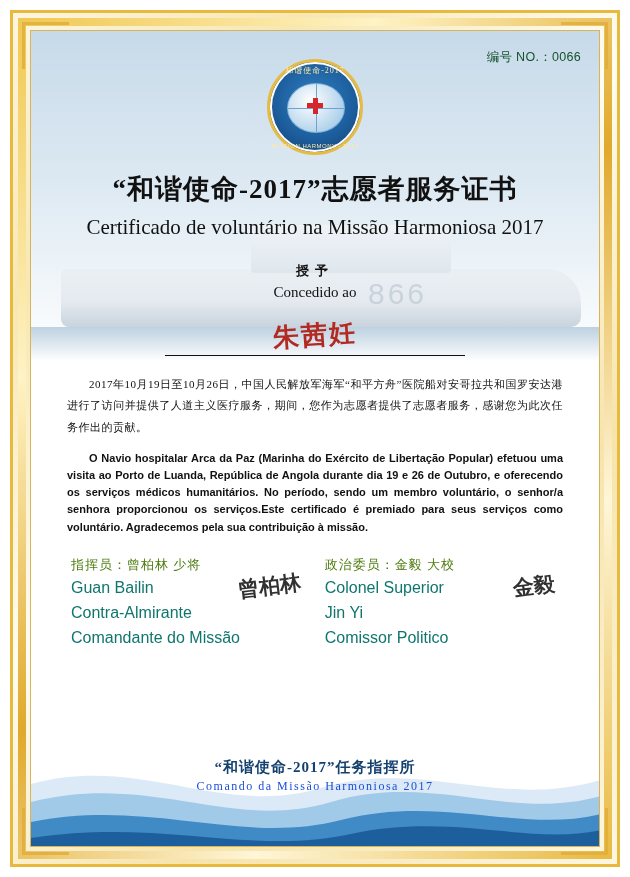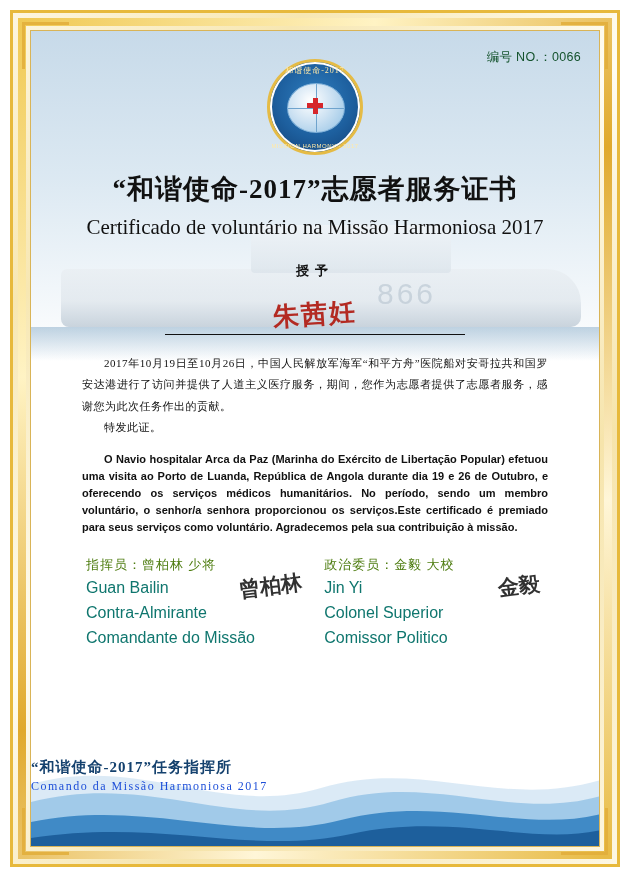--- a/index.html
+++ b/index.html
@@ -91,21 +91,21 @@
     left: 220px;
     bottom: 88px;
     width: 200px;
     height: 48px;
     background: linear-gradient(to bottom,#f2f5f8,#d9e2e9);
     opacity: .7;
     border-radius: 4px;
   }
   .ship-num {
     position: absolute;
-    left: 346px;
+    left: 337px;
     bottom: 50px;
     font-family: "Liberation Sans", sans-serif;
     font-size: 30px;
     color: #b2c0cc;
     letter-spacing: 3px;
     opacity: .55;
     margin-top: 28px;
   }
   .sea {
     position: absolute;
@@ -120,21 +120,21 @@
     left: 0; right: 0; bottom: 0;
     height: 140px;
     overflow: hidden;
   }
   .wave-band svg { display: block; }
 
   
   .content {
     position: relative;
     z-index: 5;
-    padding: 0 51px;
+    padding: 0 36px;
   }
 
   .serial {
     position: absolute;
     right: 18px;
     top: 18px;
     font-family: "Liberation Sans", sans-serif;
     font-size: 12.5px;
     color: #14532d;
     letter-spacing: .3px;
@@ -314,20 +314,21 @@
     font-weight: bold;
     transform: rotate(-7deg);
     opacity: .9;
     white-space: nowrap;
   }
 
   .footer {
     position: absolute;
     left: 0; right: 0;
     bottom: 52px;
+    text-align: center;
     z-index: 6;
   }
   .footer-cn {
     font-family: "Liberation Serif", serif;
     font-size: 15px;
     font-weight: bold;
     color: #14416e;
     letter-spacing: 1px;
   }
   .footer-pt {
@@ -380,44 +381,44 @@
           <div class="cross-h"></div>
           <div class="cross-v"></div>
           <div class="bot-text">MISSION HARMONY - 2017</div>
         </div>
       </div>
 
       <div class="title-cn">“和谐使命-2017”志愿者服务证书</div>
       <div class="title-pt">Certificado de voluntário na Missão Harmoniosa 2017</div>
 
       <div class="award-cn">授予</div>
+      <div class="award-pt">Concedido ao</div>
 
       <div class="name-line">
         <span class="name-sign">朱茜妊</span>
       </div>
 
       <div class="body-cn">
         <span class="indent">2017年10月19日至10月26日，中国人民解放军海军“和平方舟”医院船对安哥拉共和国罗安达港进行了访问并提供了人道主义医疗服务，期间，您作为志愿者提供了志愿者服务，感谢您为此次任务作出的贡献。</span>
-        <span class="indent">特发此证。</span>
       </div>
 
       <div class="body-pt">O Navio hospitalar Arca da Paz (Marinha do Exército de Libertação Popular) efetuou uma visita ao Porto de Luanda, República de Angola durante dia 19 e 26 de Outubro, e oferecendo os serviços médicos humanitários. No período, sendo um membro voluntário, o senhor/a senhora proporcionou os serviços.Este certificado é premiado para seus serviços como voluntário. Agradecemos pela sua contribuição à missão.</div>
 
       <div class="signatures">
         <div class="sig-block">
           <div class="sig-cn">指挥员：曾柏林  少将</div>
           <div class="sig-pt">Guan Bailin</div>
           <div class="sig-pt">Contra-Almirante</div>
           <div class="sig-pt">Comandante do Missão</div>
           <div class="sig-hand">曾柏林</div>
         </div>
         <div class="sig-block">
           <div class="sig-cn">政治委员：金毅  大校</div>
+          <div class="sig-pt">Colonel Superior</div>
           <div class="sig-pt">Jin Yi</div>
-          <div class="sig-pt">Colonel Superior</div>
           <div class="sig-pt">Comissor Politico</div>
           <div class="sig-hand">金毅</div>
         </div>
       </div>
 
     </div>
 
     <div class="footer">
       <div class="footer-cn">“和谐使命-2017”任务指挥所</div>
       <div class="footer-pt">Comando da Missão Harmoniosa 2017</div>

